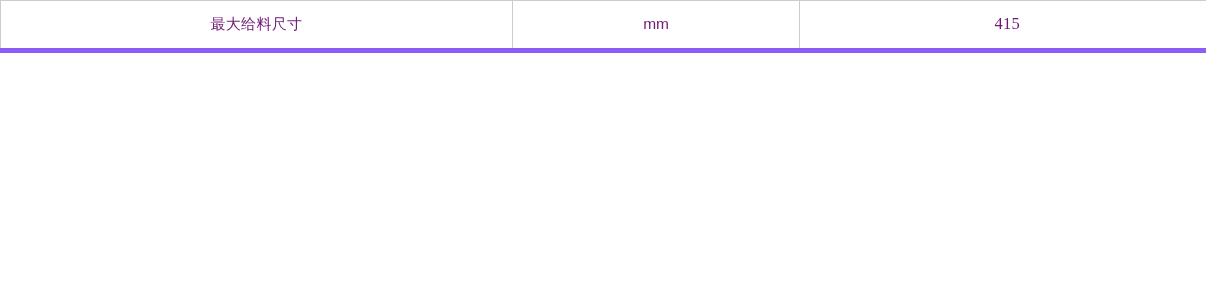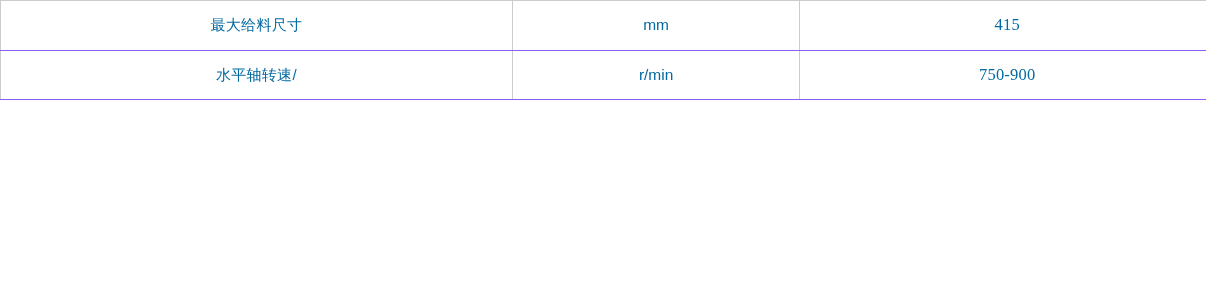--- a/index.html
+++ b/index.html
@@ -28,27 +28,27 @@
     table-layout: fixed;
     background: #ffffff;
   }
 
   table.spec-table tr {
     height: 49.5px;
   }
 
   table.spec-table td {
     border-top: 1px solid #cccccc;
-    border-bottom: 1px solid #8b5cf6;
+    border-bottom: 5px solid #8b5cf6;
     padding: 0 4px;
     height: 49.5px;
     box-sizing: border-box;
     vertical-align: middle;
     text-align: center;
-    color: #0369a1;
+    color: #701a75;
     background: #ffffff;
     overflow: hidden;
     white-space: nowrap;
   }
 
   
   table.spec-table td.col-name {
     width: 484px;
     border-left: 1px solid #cccccc;
     border-right: 1px solid #cccccc;
@@ -88,25 +88,20 @@
 <div class="spec-table-wrap">
   <table class="spec-table">
     <tbody>
 
       <tr>
         <td class="col-name">最大给料尺寸</td>
         <td class="col-unit">mm</td>
         <td class="col-value"><span class="value-inner">415</span></td>
       </tr>
 
-      <tr>
-        <td class="col-name">水平轴转速/</td>
-        <td class="col-unit">r/min</td>
-        <td class="col-value"><span class="value-inner">750-900</span></td>
-      </tr>
 
 
 
 
 
     </tbody>
   </table>
 </div>
 
 </body></html>

